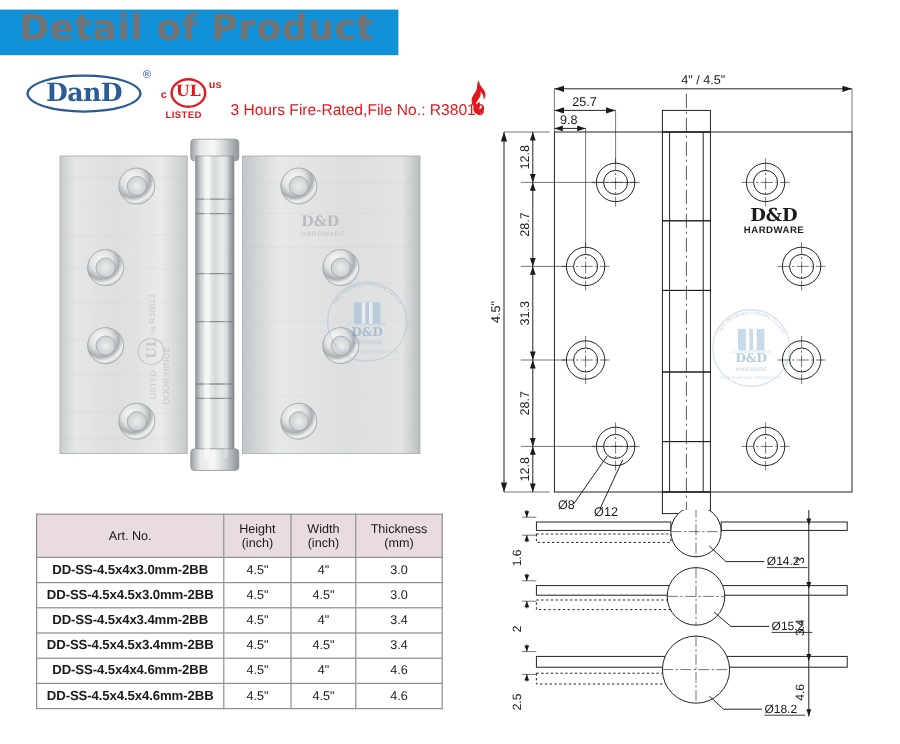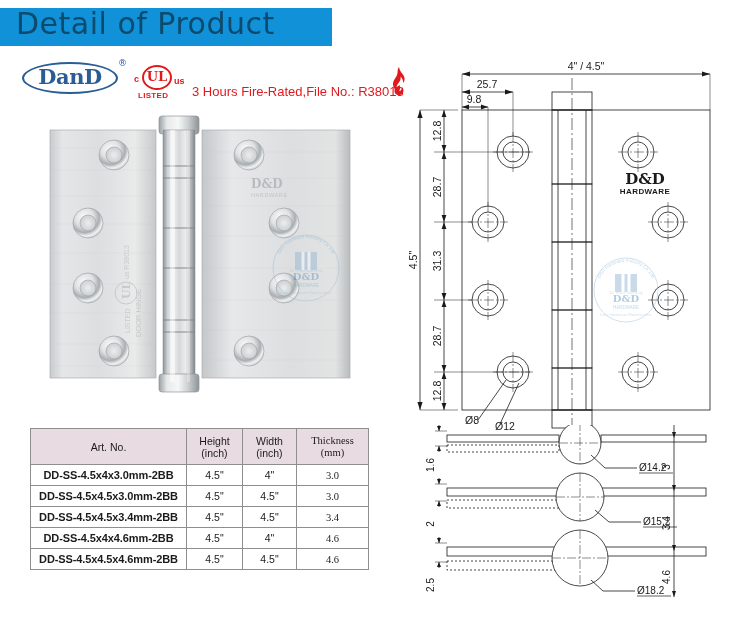--- a/index.html
+++ b/index.html
@@ -20,22 +20,22 @@
   #header-banner {
     position: absolute;
     left: 0; top: 8px;
     width: 332px; height: 38px;
     background: #1191d8;
   }
   #header-title {
     position: absolute;
     left: 16px; top: 9px;
     font-size: 30px;
-    font-weight: normal;
-    color: #0c4a6e;
+    font-weight: bold;
+    color: #737373;
     letter-spacing: 0.5px;
     line-height: 30px;
     font-family: "DejaVu Sans", sans-serif;
   }
 
   
   #brand-logo {
     position: absolute;
     left: 22px; top: 58px;
     width: 110px; height: 40px;
@@ -76,21 +76,21 @@
   #ul-mark {
     position: absolute;
     left: 0; top: 2px;
     width: 54px; height: 40px;
   }
   #ul-c {
     position: absolute; left: 0px; top: 10px;
     font-size: 9px; font-weight: bold; color: #e1191d;
   }
   #ul-us {
-    position: absolute; left: 40px; top: 12px;
+    position: absolute; left: 40px; top: 1px;
     font-size: 9px; font-weight: bold; color: #e1191d;
   }
   #ul-circle {
     position: absolute; left: 8px; top: 1px;
     width: 30px; height: 25px;
     border: 2px solid #e1191d;
     border-radius: 50%;
   }
   #ul-ul {
     position: absolute; left: 8px; top: 1px;
@@ -154,21 +154,21 @@
   #spec-table tbody td { height: 21px; }
   #spec-table tbody td.art {
     width: 156px;
     font-size: 11px;
     letter-spacing: -0.1px;
     font-weight: bold;
   }
   #spec-table th.c-art { width: 156px; }
   #spec-table th.c-h, #spec-table td.c-h { width: 56px; margin-top: 34px; }
   #spec-table th.c-w, #spec-table td.c-w { width: 54px; }
-  #spec-table th.c-t, #spec-table td.c-t { width: 72px; font-family: Liberation Serif, serif; }
+  #spec-table th.c-t, #spec-table td.c-t { width: 72px; }
 
   
   #tech-drawing {
     position: absolute;
     left: 400px; top: 52px;
     width: 350px; height: 380px;
   }
   #section-views {
     position: absolute;
     left: 425px; top: 425px;
@@ -393,20 +393,26 @@
           <td class="c-w">4"</td>
           <td class="c-t">3.0</td>
         </tr>
       <tr>
           <td class="art">DD-SS-4.5x4.5x3.0mm-2BB</td>
           <td class="c-h">4.5"</td>
           <td class="c-w">4.5"</td>
           <td class="c-t">3.0</td>
         </tr>
       <tr>
+          <td class="art">DD-SS-4.5x4x3.4mm-2BB</td>
+          <td class="c-h">4.5"</td>
+          <td class="c-w">4"</td>
+          <td class="c-t">3.4</td>
+        </tr>
+      <tr>
           <td class="art">DD-SS-4.5x4.5x3.4mm-2BB</td>
           <td class="c-h">4.5"</td>
           <td class="c-w">4.5"</td>
           <td class="c-t">3.4</td>
         </tr>
       <tr>
           <td class="art">DD-SS-4.5x4x4.6mm-2BB</td>
           <td class="c-h">4.5"</td>
           <td class="c-w">4"</td>
           <td class="c-t">4.6</td>

